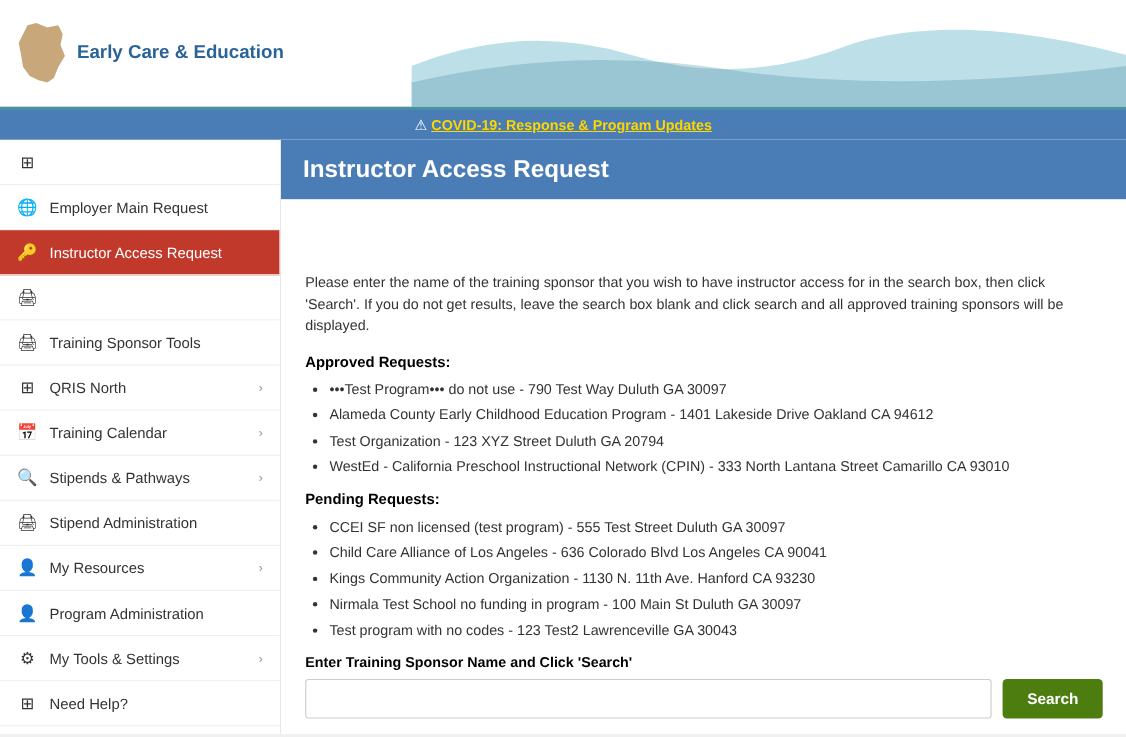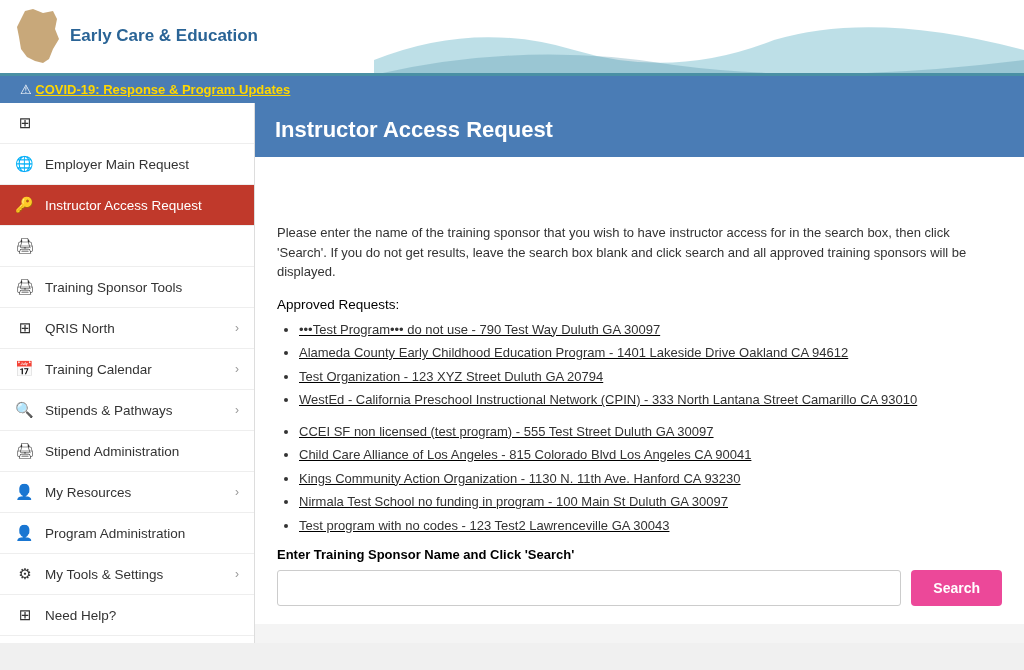--- a/index.html
+++ b/index.html
@@ -1,51 +1,51 @@
 <!DOCTYPE html>
 <html><head>
   <meta charset="utf-8">
   <style>
     * { box-sizing: border-box; margin: 0; padding: 0; }
     body { font-family: Arial, sans-serif; font-size: 13px; background: #f0f0f0; width: 1024px; height: 670px; overflow: hidden; }
 
     
-    .header { background: white; display: flex; align-items: center; padding: 10px 15px; height: 76px; border-bottom: 3px solid #4a90a4; position: relative; overflow: hidden; }
+    .header { background: white; display: flex; align-items: center; padding: 10px 15px; height: 100px; border-bottom: 3px solid #4a90a4; position: relative; overflow: hidden; }
     .header-logo { display: flex; align-items: center; gap: 10px; z-index: 2; }
     .header-title { color: #2a6496; font-size: 17px; font-weight: bold; line-height: 1.3; }
     .header-wave { position: absolute; right: 0; top: 0; width: 650px; height: 100px; }
 
     
-    .covid-banner { background: #4a7cb5; color: white; text-align: left; padding: 6px 20px; font-size: 13px; }
+    .covid-banner { background: #4a7cb5; color: white; text-align: center; padding: 6px 20px; font-size: 13px; }
     .covid-banner a { color: #ffd700; text-decoration: underline; font-weight: bold; }
 
     
     .layout { display: flex; height: calc(670px - 100px - 30px); }
 
     
     .sidebar { width: 255px; background: white; border-right: 1px solid #ddd; flex-shrink: 0; overflow-y: auto; }
     .sidebar-item { display: flex; align-items: center; padding: 11px 15px; cursor: pointer; border-bottom: 1px solid #eee; color: #333; font-size: 13.5px; gap: 10px; }
     .sidebar-item.active { background: #c0392b; color: white; }
     .sidebar-item .icon { width: 20px; text-align: center; font-size: 15px; flex-shrink: 0; }
     .sidebar-item .label { flex: 1; }
     .sidebar-item .chevron { font-size: 12px; color: #999; }
 
     
     .main { flex: 1; background: #f4f4f4; overflow-y: auto; padding: 0; }
     .content-header { background: #4a7cb5; color: white; padding: 14px 20px; }
     .content-header h1 { font-size: 22px; font-weight: bold; }
     .content-body { padding: 18px 22px; background: white; margin: 0; }
     .intro-text { font-size: 13px; color: #333; line-height: 1.5; margin-bottom: 15px; margin-top: 48px; }
-    .section-title { font-weight: normal; font-size: 13.5px; margin-bottom: 8px; margin-top: 12px; }
-    .bullet-list { list-style: disc; padding-left: 22px; margin-bottom: 12px; text-decoration: underline; }
+    .section-title { font-weight: bold; font-size: 13.5px; margin-bottom: 8px; margin-top: 12px; }
+    .bullet-list { list-style: disc; padding-left: 22px; margin-bottom: 12px; }
     .bullet-list li { margin-bottom: 4px; font-size: 13px; color: #333; line-height: 1.5; }
     .search-label { font-weight: bold; font-size: 13px; margin-bottom: 8px; margin-top: 4px; }
     .search-row { display: flex; align-items: center; gap: 10px; margin-top: 8px; }
     .search-input { flex: 1; height: 36px; border: 1px solid #ccc; padding: 0 10px; font-size: 13px; border-radius: 3px; }
-    .search-btn { background: #ec4899; color: white; border: none; padding: 8px 22px; font-size: 14px; border-radius: 4px; cursor: pointer; height: 36px; font-weight: bold; }
+    .search-btn { background: #4d7c0f; color: white; border: none; padding: 8px 22px; font-size: 14px; border-radius: 4px; cursor: pointer; height: 36px; font-weight: bold; }
 
     
     .ca-shape { fill: #c8a87a; }
 
     
     .wave-path { fill: #7cbfcf; opacity: 0.5; }
     .wave-path2 { fill: #4a90a4; opacity: 0.3; }
   </style>
 </head>
 <body>
@@ -145,23 +145,24 @@
       <p class="intro-text">Please enter the name of the training sponsor that you wish to have instructor access for in the search box, then click 'Search'. If you do not get results, leave the search box blank and click search and all approved training sponsors will be displayed.</p>
 
       <div class="section-title">Approved Requests:</div>
       <ul class="bullet-list">
         <li>•••Test Program••• do not use - 790 Test Way Duluth GA 30097</li>
         <li>Alameda County Early Childhood Education Program - 1401 Lakeside Drive Oakland CA 94612</li>
         <li>Test Organization - 123 XYZ Street Duluth GA 20794</li>
         <li>WestEd - California Preschool Instructional Network (CPIN) - 333 North Lantana Street Camarillo CA 93010</li>
       </ul>
 
+      <div class="section-title">Pending Requests:</div>
       <ul class="bullet-list">
         <li>CCEI SF non licensed (test program) - 555 Test Street Duluth GA 30097</li>
-        <li>Child Care Alliance of Los Angeles - 815 Colorado Blvd Los Angeles CA 90041</li>
+        <li>Child Care Alliance of Los Angeles - 636 Colorado Blvd Los Angeles CA 90041</li>
         <li>Kings Community Action Organization - 1130 N. 11th Ave. Hanford CA 93230</li>
         <li>Nirmala Test School no funding in program - 100 Main St Duluth GA 30097</li>
         <li>Test program with no codes - 123 Test2 Lawrenceville GA 30043</li>
       </ul>
 
       <div class="search-label">Enter Training Sponsor Name and Click 'Search'</div>
       <div class="search-row">
         <input class="search-input" type="text" placeholder="" style="">
         <button class="search-btn">Search</button>
       </div>

